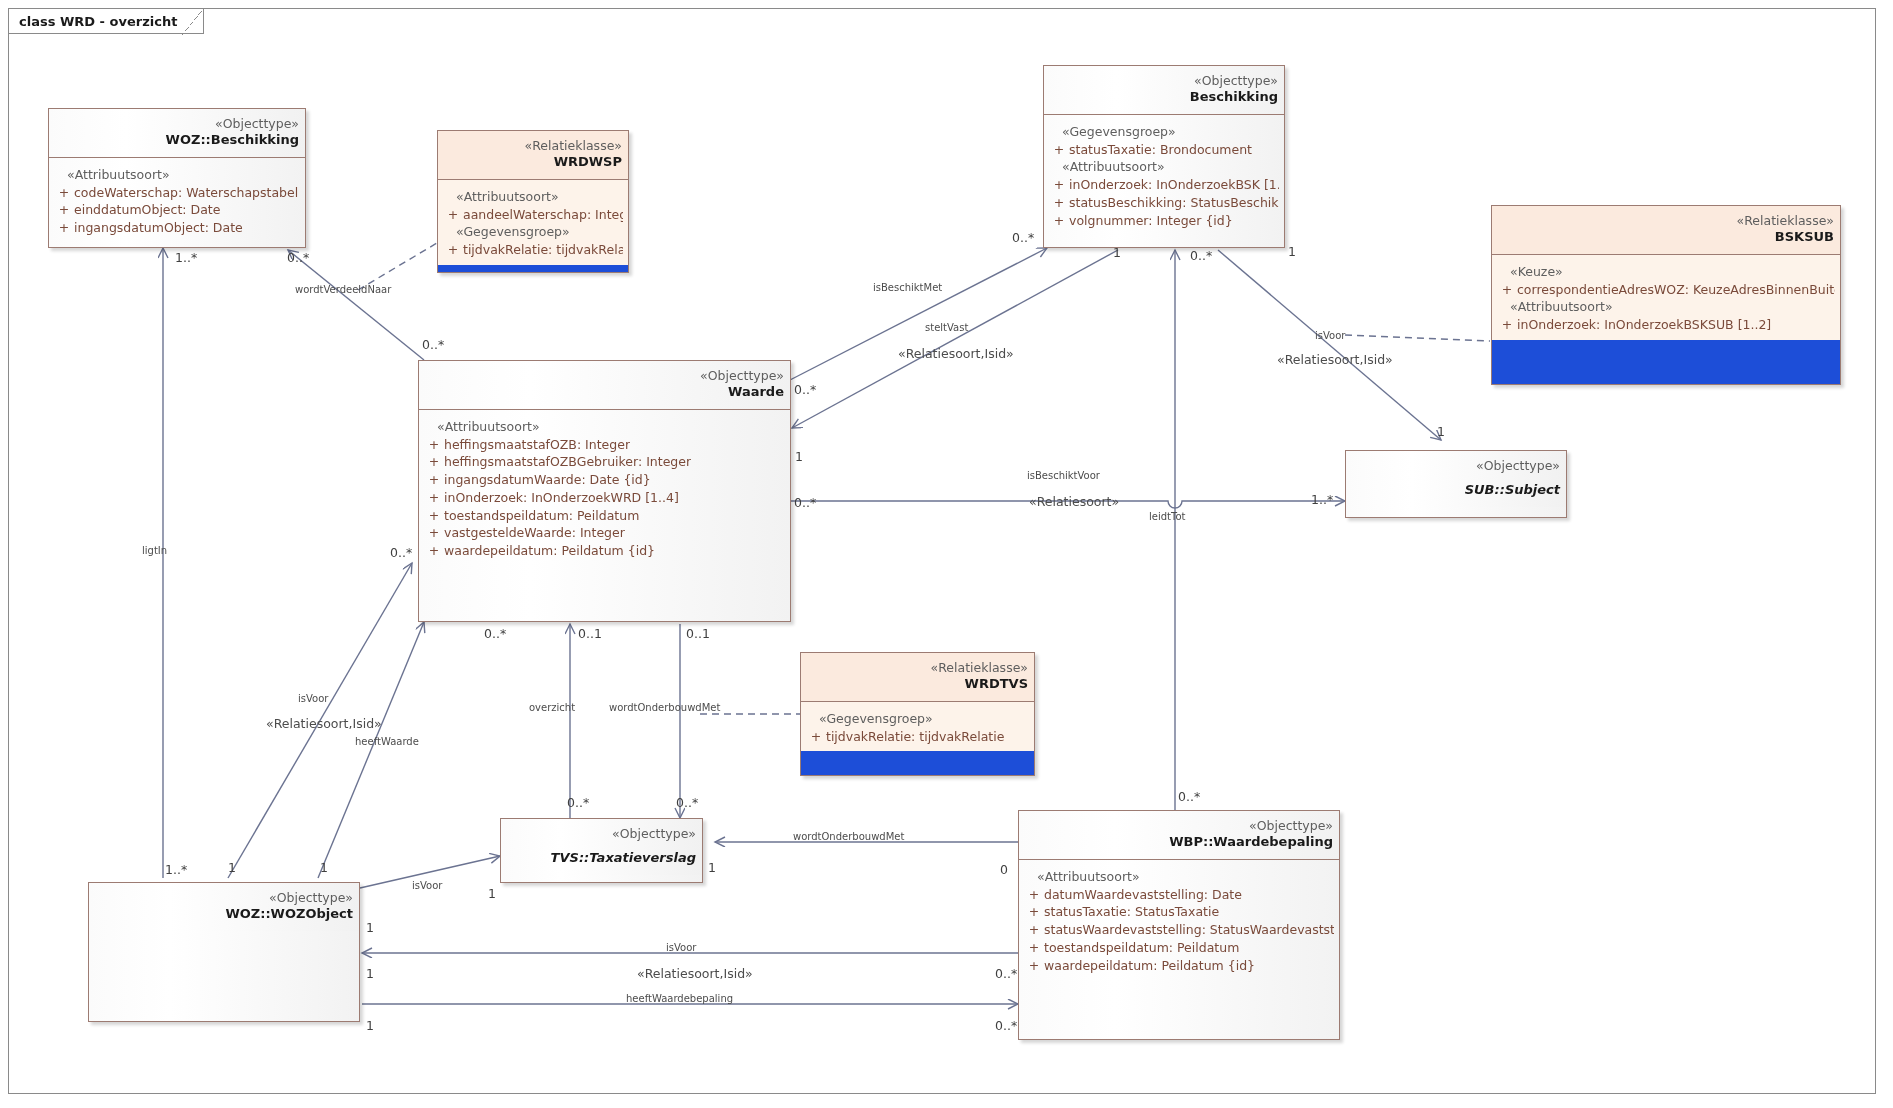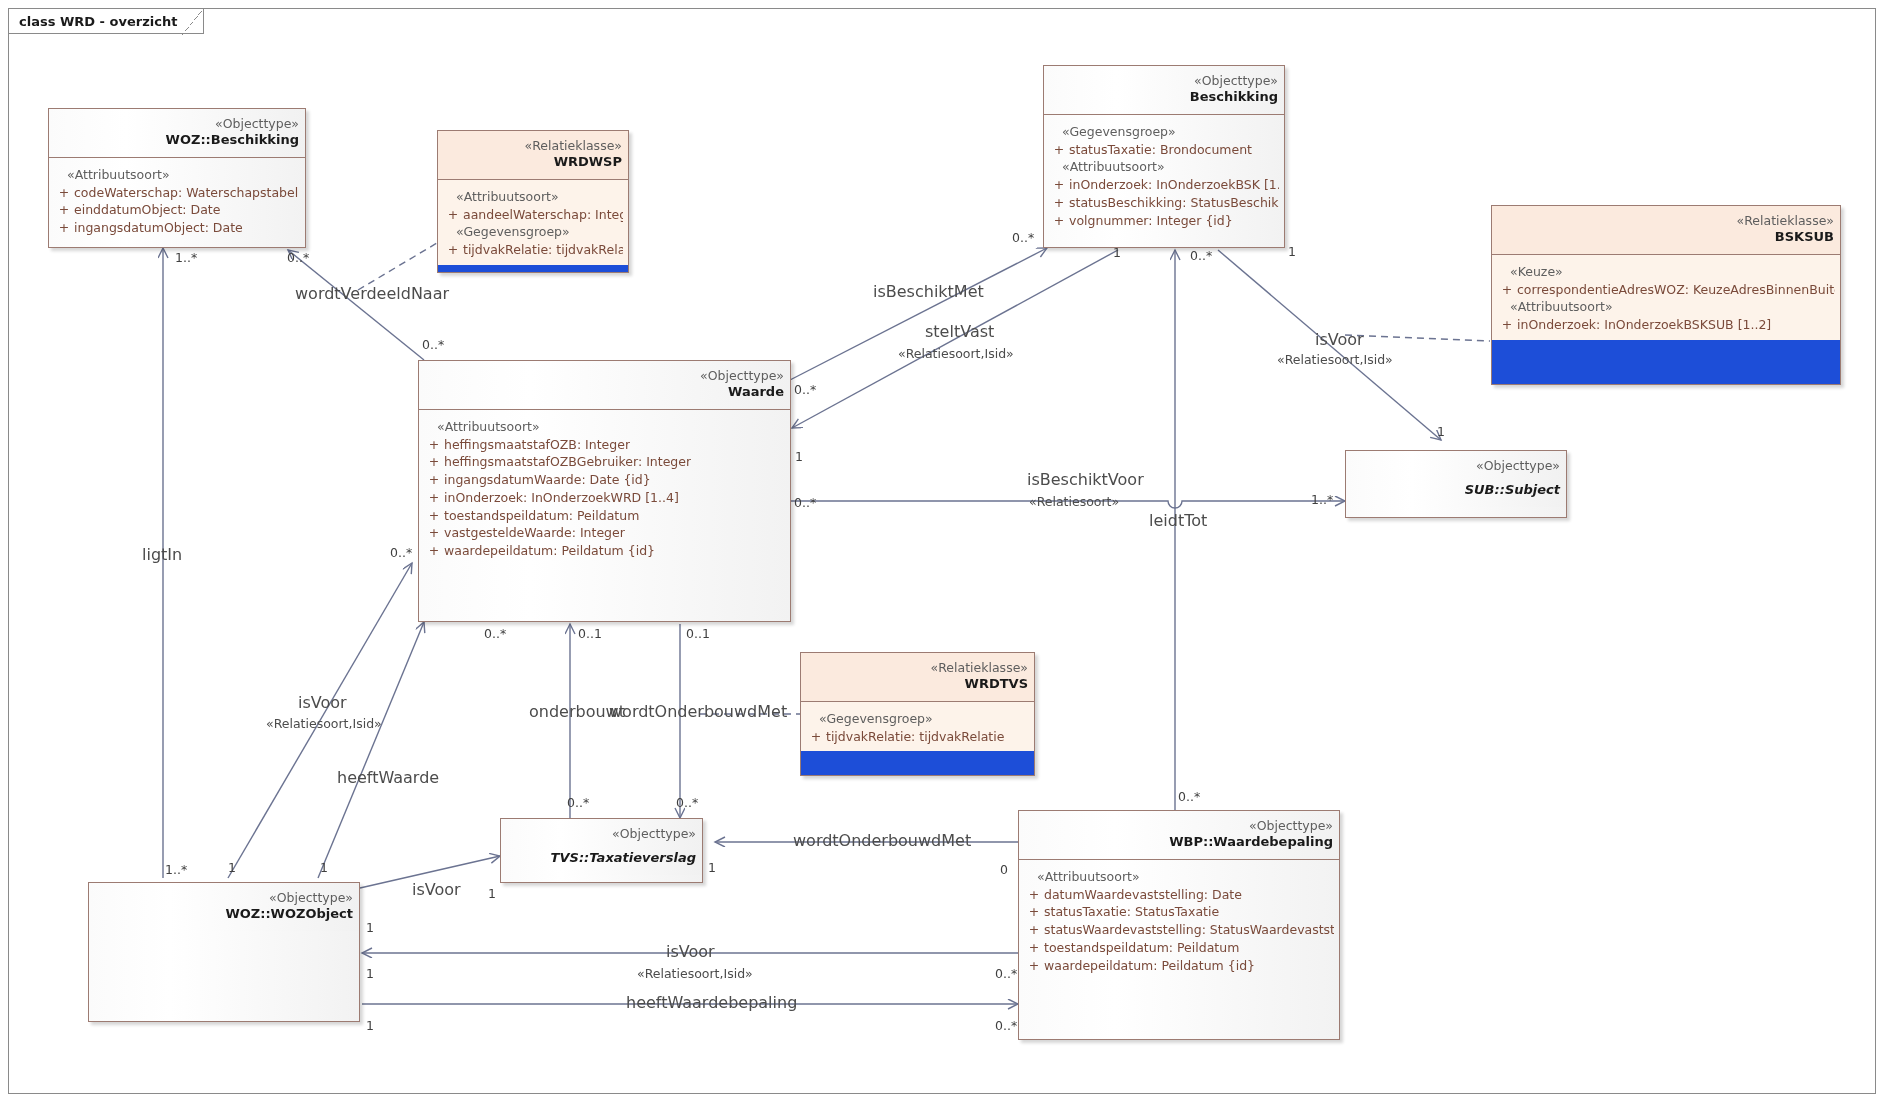--- a/index.html
+++ b/index.html
@@ -38,21 +38,21 @@
 
   
   .objecttype{background:linear-gradient(to right,#fbfbfb 0%,#ffffff 30%,#f2f2f2 100%);}
   .objecttype .hdr{background:linear-gradient(to right,#fbfbfb 0%,#ffffff 30%,#f1f1f1 100%);}
   
   .relatieklasse{background:#1d4ed8;}
   .relatieklasse .hdr{background:#fbeade;}
   .relatieklasse .body{background:#fdf3ea;}
 
   
-  .lbl{position:absolute;font-size:16px;color:#4c4c4c;white-space:nowrap;z-index:4;}
+  .lbl{position:absolute;font-size:10px;color:#4c4c4c;white-space:nowrap;z-index:4;}
   .mult{position:absolute;font-size:12.5px;color:#3f3f3f;white-space:nowrap;z-index:4;}
   .stereo-lbl{position:absolute;font-size:12.5px;color:#4c4c4c;white-space:nowrap;z-index:4;}
 </style>
 </head>
 <body>
 
 <div id="canvas">
 
   <div id="frame"></div>
   <div id="frame-tab">class WRD - overzicht</div>
@@ -306,22 +306,22 @@
   <div class="lbl" style="left:873px;top:282px;">isBeschiktMet</div>
   <div class="lbl" style="left:925px;top:322px;">steltVast</div>
   <div class="stereo-lbl" style="left:898px;top:346px;">«Relatiesoort,Isid»</div>
   <div class="lbl" style="left:1315px;top:330px;">isVoor</div>
   <div class="stereo-lbl" style="left:1277px;top:352px;">«Relatiesoort,Isid»</div>
   <div class="lbl" style="left:1027px;top:470px;">isBeschiktVoor</div>
   <div class="stereo-lbl" style="left:1029px;top:494px;">«Relatiesoort»</div>
   <div class="lbl" style="left:1149px;top:511px;">leidtTot</div>
   <div class="lbl" style="left:298px;top:693px;">isVoor</div>
   <div class="stereo-lbl" style="left:266px;top:716px;">«Relatiesoort,Isid»</div>
-  <div class="lbl" style="left:337px;top:736px;margin-top:32px;">heeftWaarde</div>
-  <div class="lbl" style="left:529px;top:702px;">onderbouwt</div>
+  <div class="lbl" style="left:355px;top:736px;">heeftWaarde</div>
+  <div class="lbl" style="left:529px;top:702px;">overzicht</div>
   <div class="lbl" style="left:609px;top:702px;">wordtOnderbouwdMet</div>
   <div class="lbl" style="left:793px;top:831px;">wordtOnderbouwdMet</div>
   <div class="lbl" style="left:412px;top:880px;">isVoor</div>
   <div class="lbl" style="left:666px;top:942px;">isVoor</div>
   <div class="stereo-lbl" style="left:637px;top:966px;">«Relatiesoort,Isid»</div>
   <div class="lbl" style="left:626px;top:993px;">heeftWaardebepaling</div>
 
   <div class="mult" style="left:175px;top:250px;">1..*</div>
   <div class="mult" style="left:287px;top:250px;">0..*</div>
   <div class="mult" style="left:422px;top:337px;">0..*</div>

